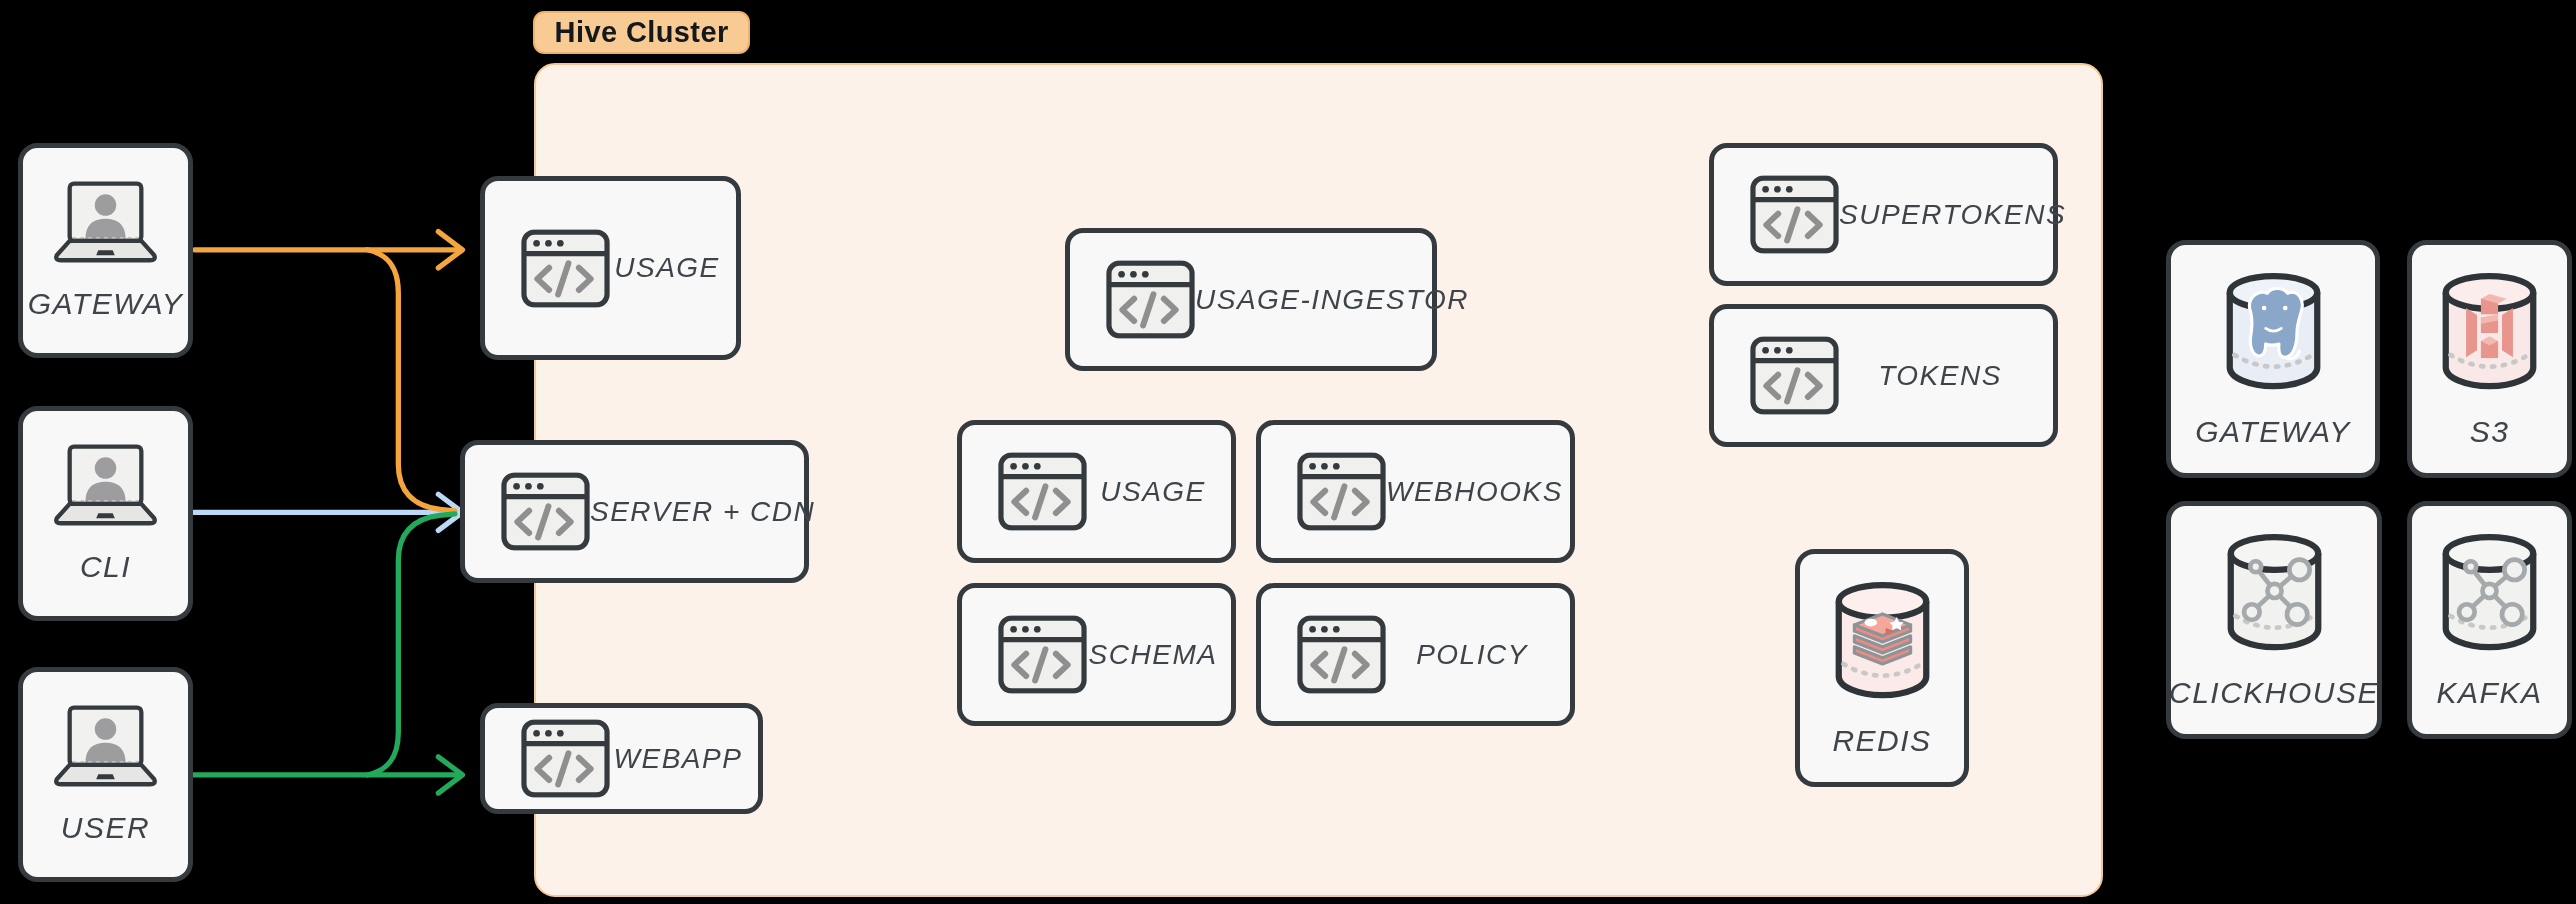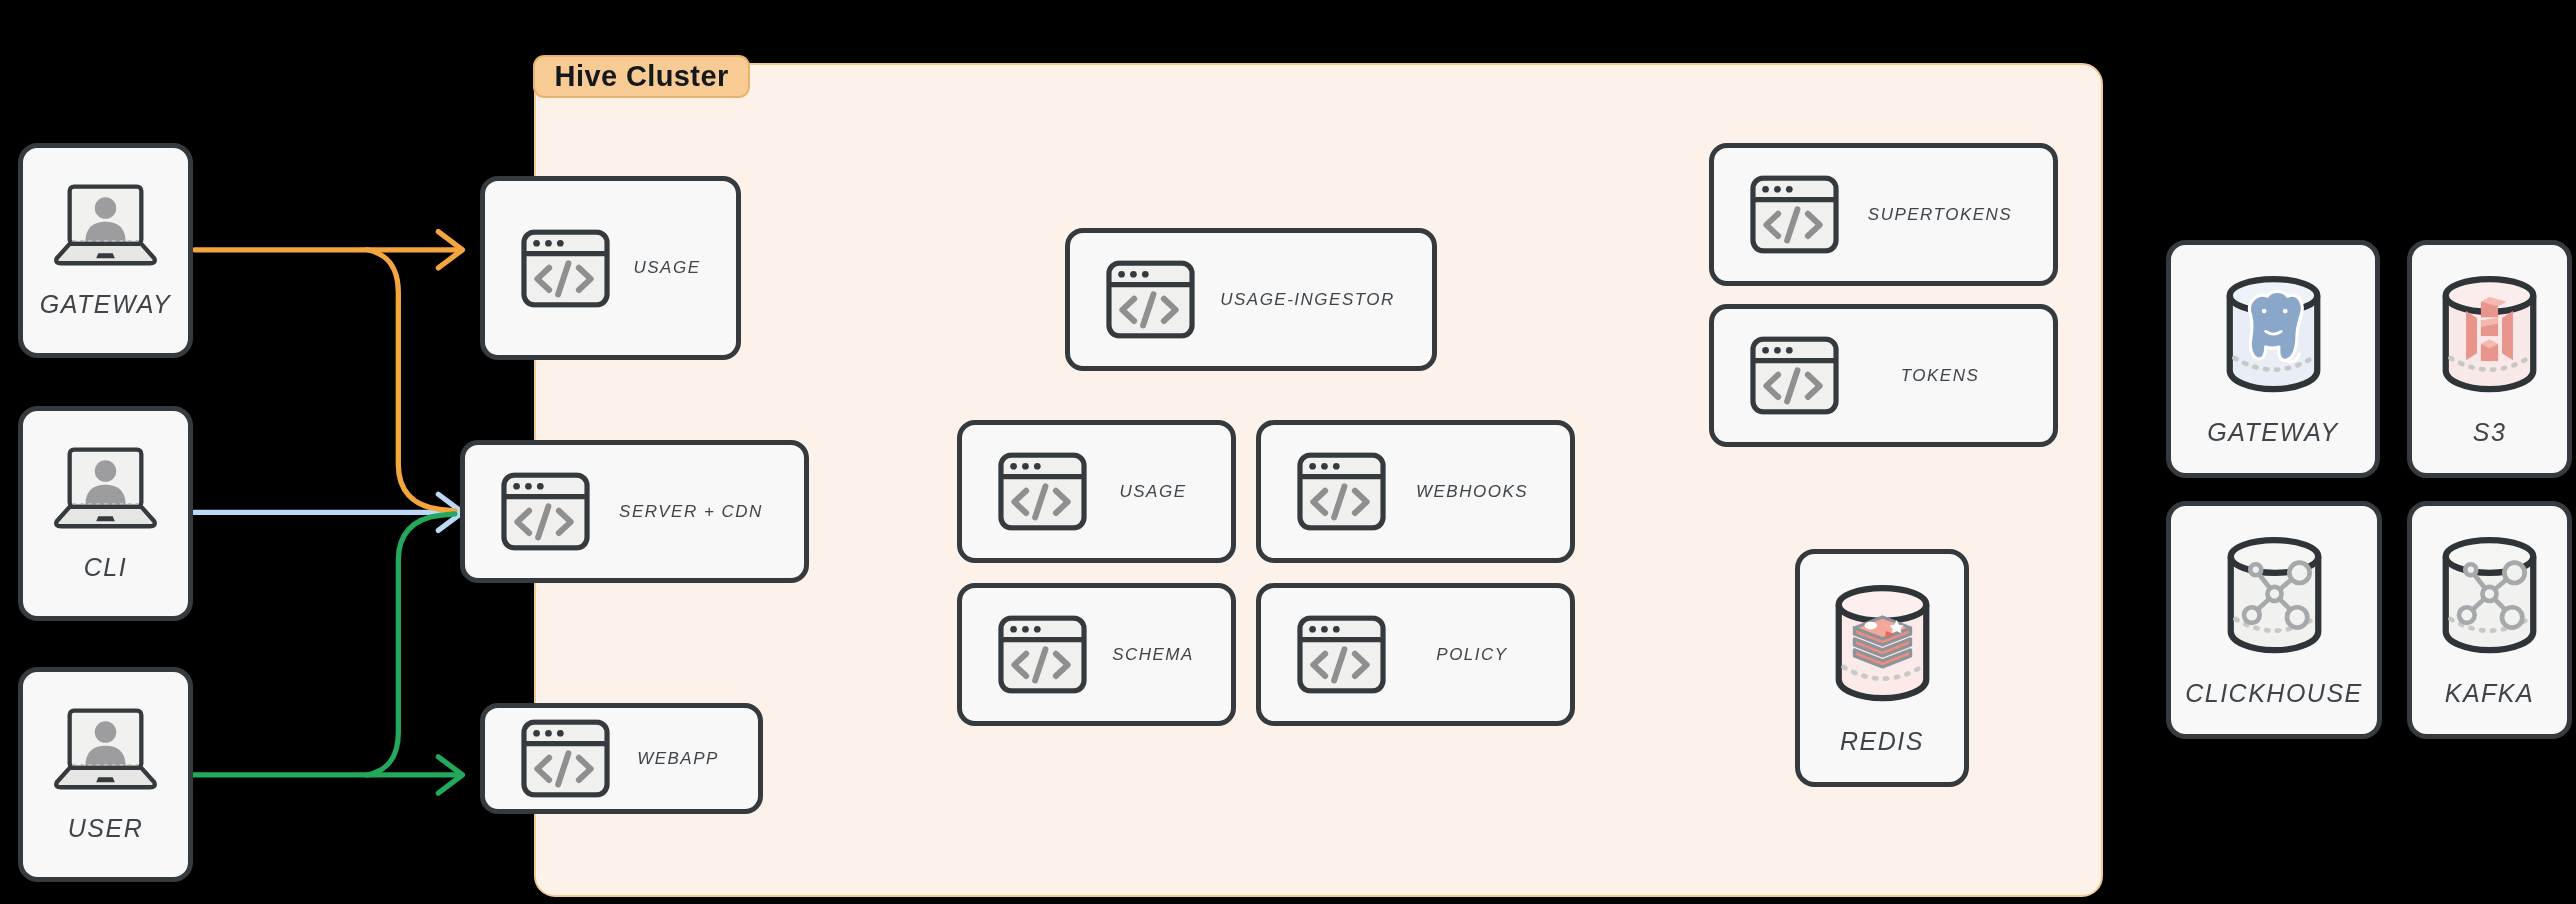--- a/index.html
+++ b/index.html
@@ -10,43 +10,43 @@
   
   #cluster{
     position:absolute;left:534px;top:63px;width:1569px;height:834px;
     background:#FDF2EA;border:2.3px solid #F5C795;border-radius:21px;
     box-sizing:border-box;z-index:0;
   }
   #cluster-pill{
     position:absolute;left:533px;top:10.6px;height:43px;z-index:3;
     display:flex;align-items:center;padding:0 19.6px;box-sizing:border-box;
     background:#F7CB93;border:2.3px solid #EBB26E;border-radius:11.3px;
-    font-size:29px;font-weight:600;color:#15181B;letter-spacing:0.4px;margin-top:44px;
+    font-size:29px;font-weight:600;color:#15181B;letter-spacing:0.4px;
   }
   
   #arrows{position:absolute;left:0;top:0;z-index:1;}
   
   .node{
     position:absolute;background:#F7F8F7;border:5.3px solid #343A3E;
     box-sizing:border-box;z-index:2;display:flex;
   }
   .actor,.db{
     border-radius:19.6px;flex-direction:column;align-items:center;
     justify-content:center;gap:21px;
   }
   .service{
     border-radius:18px;flex-direction:row;align-items:center;
     padding:0 12px 0 36px;
   }
   .label{
-    font-style:italic;font-size:25px;color:#3E4449;letter-spacing:1.5px;
+    font-style:italic;font-size:30px;color:#3E4449;letter-spacing:1.5px;
     white-space:nowrap;
   }
   .service .svc-label{flex:1;text-align:center;}
-  .service .label{font-size:17px;}
+  .service .label{font-size:28px;}
   .laptop-icon{width:115px;height:86px;}
   .code-icon{width:89px;height:79px;flex:0 0 auto;}
   .cyl-icon{width:113px;height:125px;}
   
   #n-gateway{left:18px;top:143px;width:175px;height:215px}
   #n-cli{left:18px;top:406px;width:175px;height:215px}
   #n-user{left:18px;top:667px;width:175px;height:215px}
   #n-usage{left:480px;top:176px;width:261px;height:184px}
   #n-server{left:460px;top:440px;width:349px;height:143px}
   #n-webapp{left:480px;top:703px;width:283px;height:111px}

